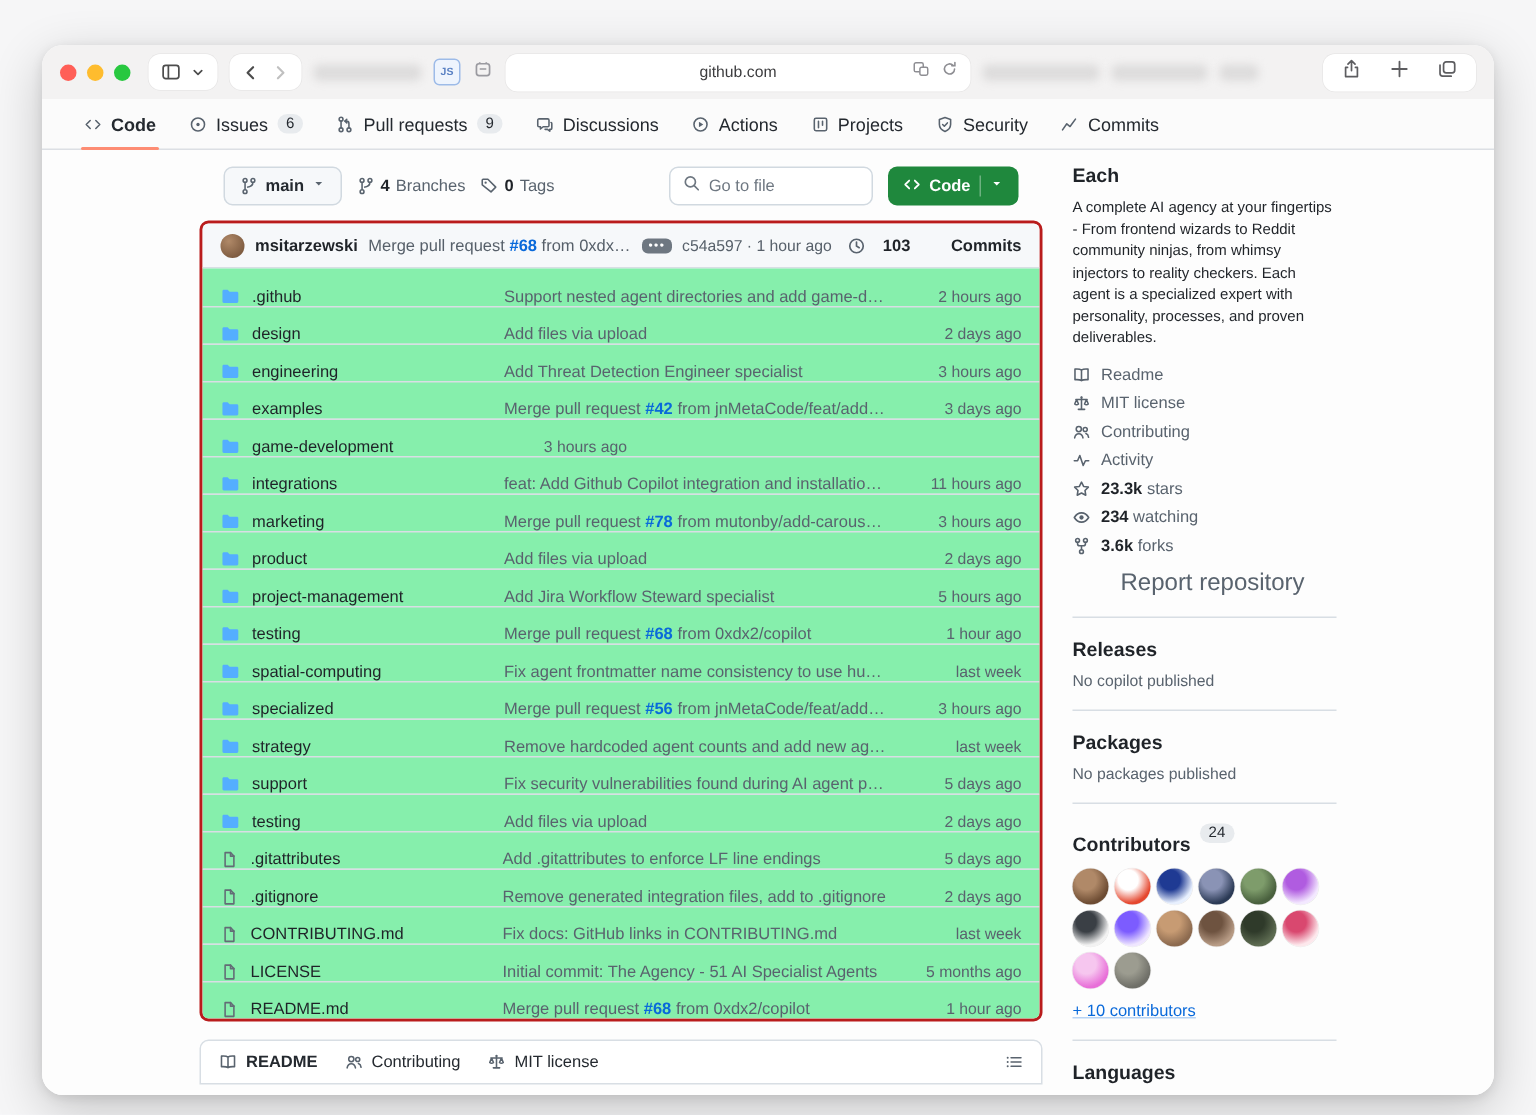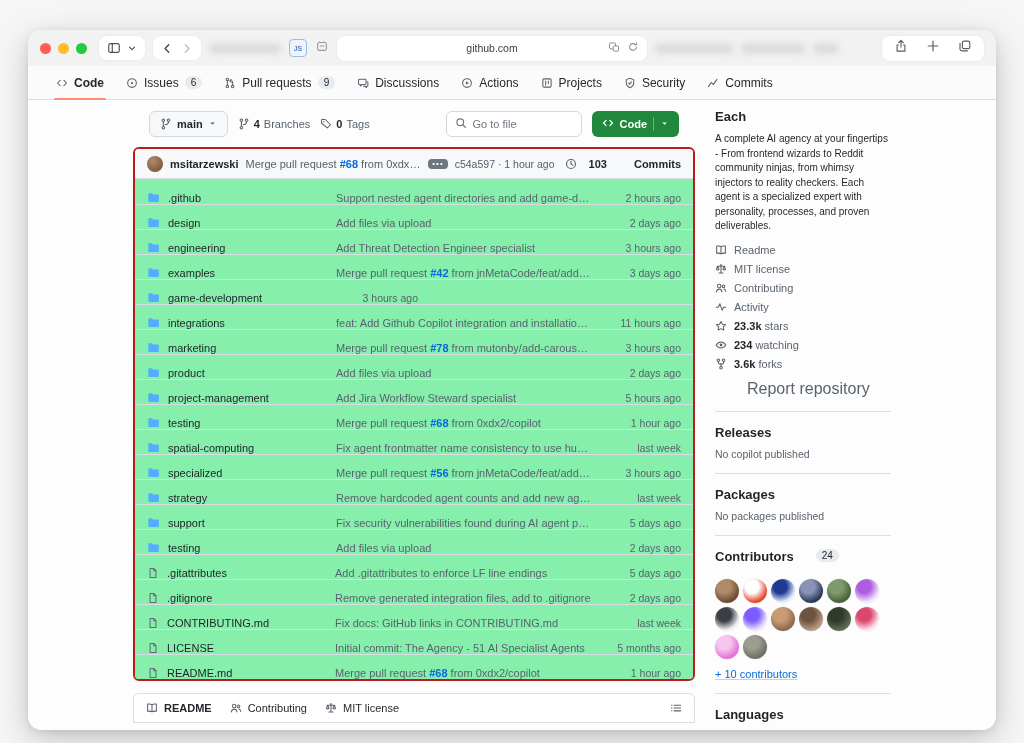--- a/index.html
+++ b/index.html
@@ -75,21 +75,21 @@
   .rbar .listic { margin-left:auto; color:#59636e; display:flex; cursor:pointer; }
   
   .side h2 { font-size:13px; font-weight:bold; color:#1f2328; margin-bottom:8px; }
   .side .desc { font-size:10px; line-height:1.45; color:#1f2328; margin-bottom:10px; }
   .slink { display:flex; align-items:center; gap:7px; color:#59636e; font-size:11px; margin:7px 0; cursor:pointer; }
   .slink .ic { display:flex; color:#59636e; flex:none; }
   .slink b { color:#1f2328; }
   .report { color:#59636e; font-size:16px; margin-top:10px; cursor:pointer;margin-left:32px; }
   .sdiv { border-top:1px solid #d8dee4; margin:13px 0; }
   .empty { color:#59636e; font-size:10.5px; }
-  .chead { display:flex; align-items:flex-start; gap:22px; margin-bottom:9px; }
+  .chead { display:flex; align-items:flex-end; gap:6px; margin-bottom:9px; }
   .chead h2 { margin:0; }
   .cgrid { display:flex; flex-wrap:wrap; gap:4px; width:172px; }
   .cav { width:24px; height:24px; border-radius:50%; box-shadow:0 0 0 .5px rgba(0,0,0,.08); cursor:pointer; }
   .morelink { display:block; margin-top:9px; color:#0969da; font-size:11px; text-decoration:underline; text-decoration-color:#b6d3f5; cursor:pointer; }
 </style>
 </head>
 <body>
 
 <div class="window">
 

